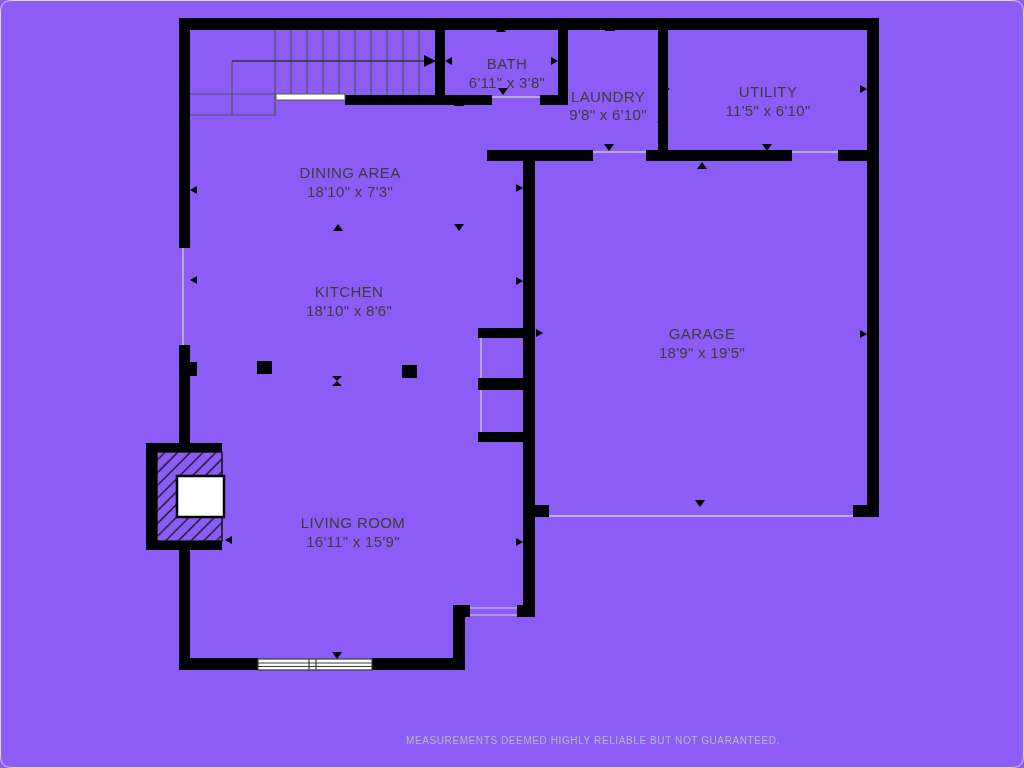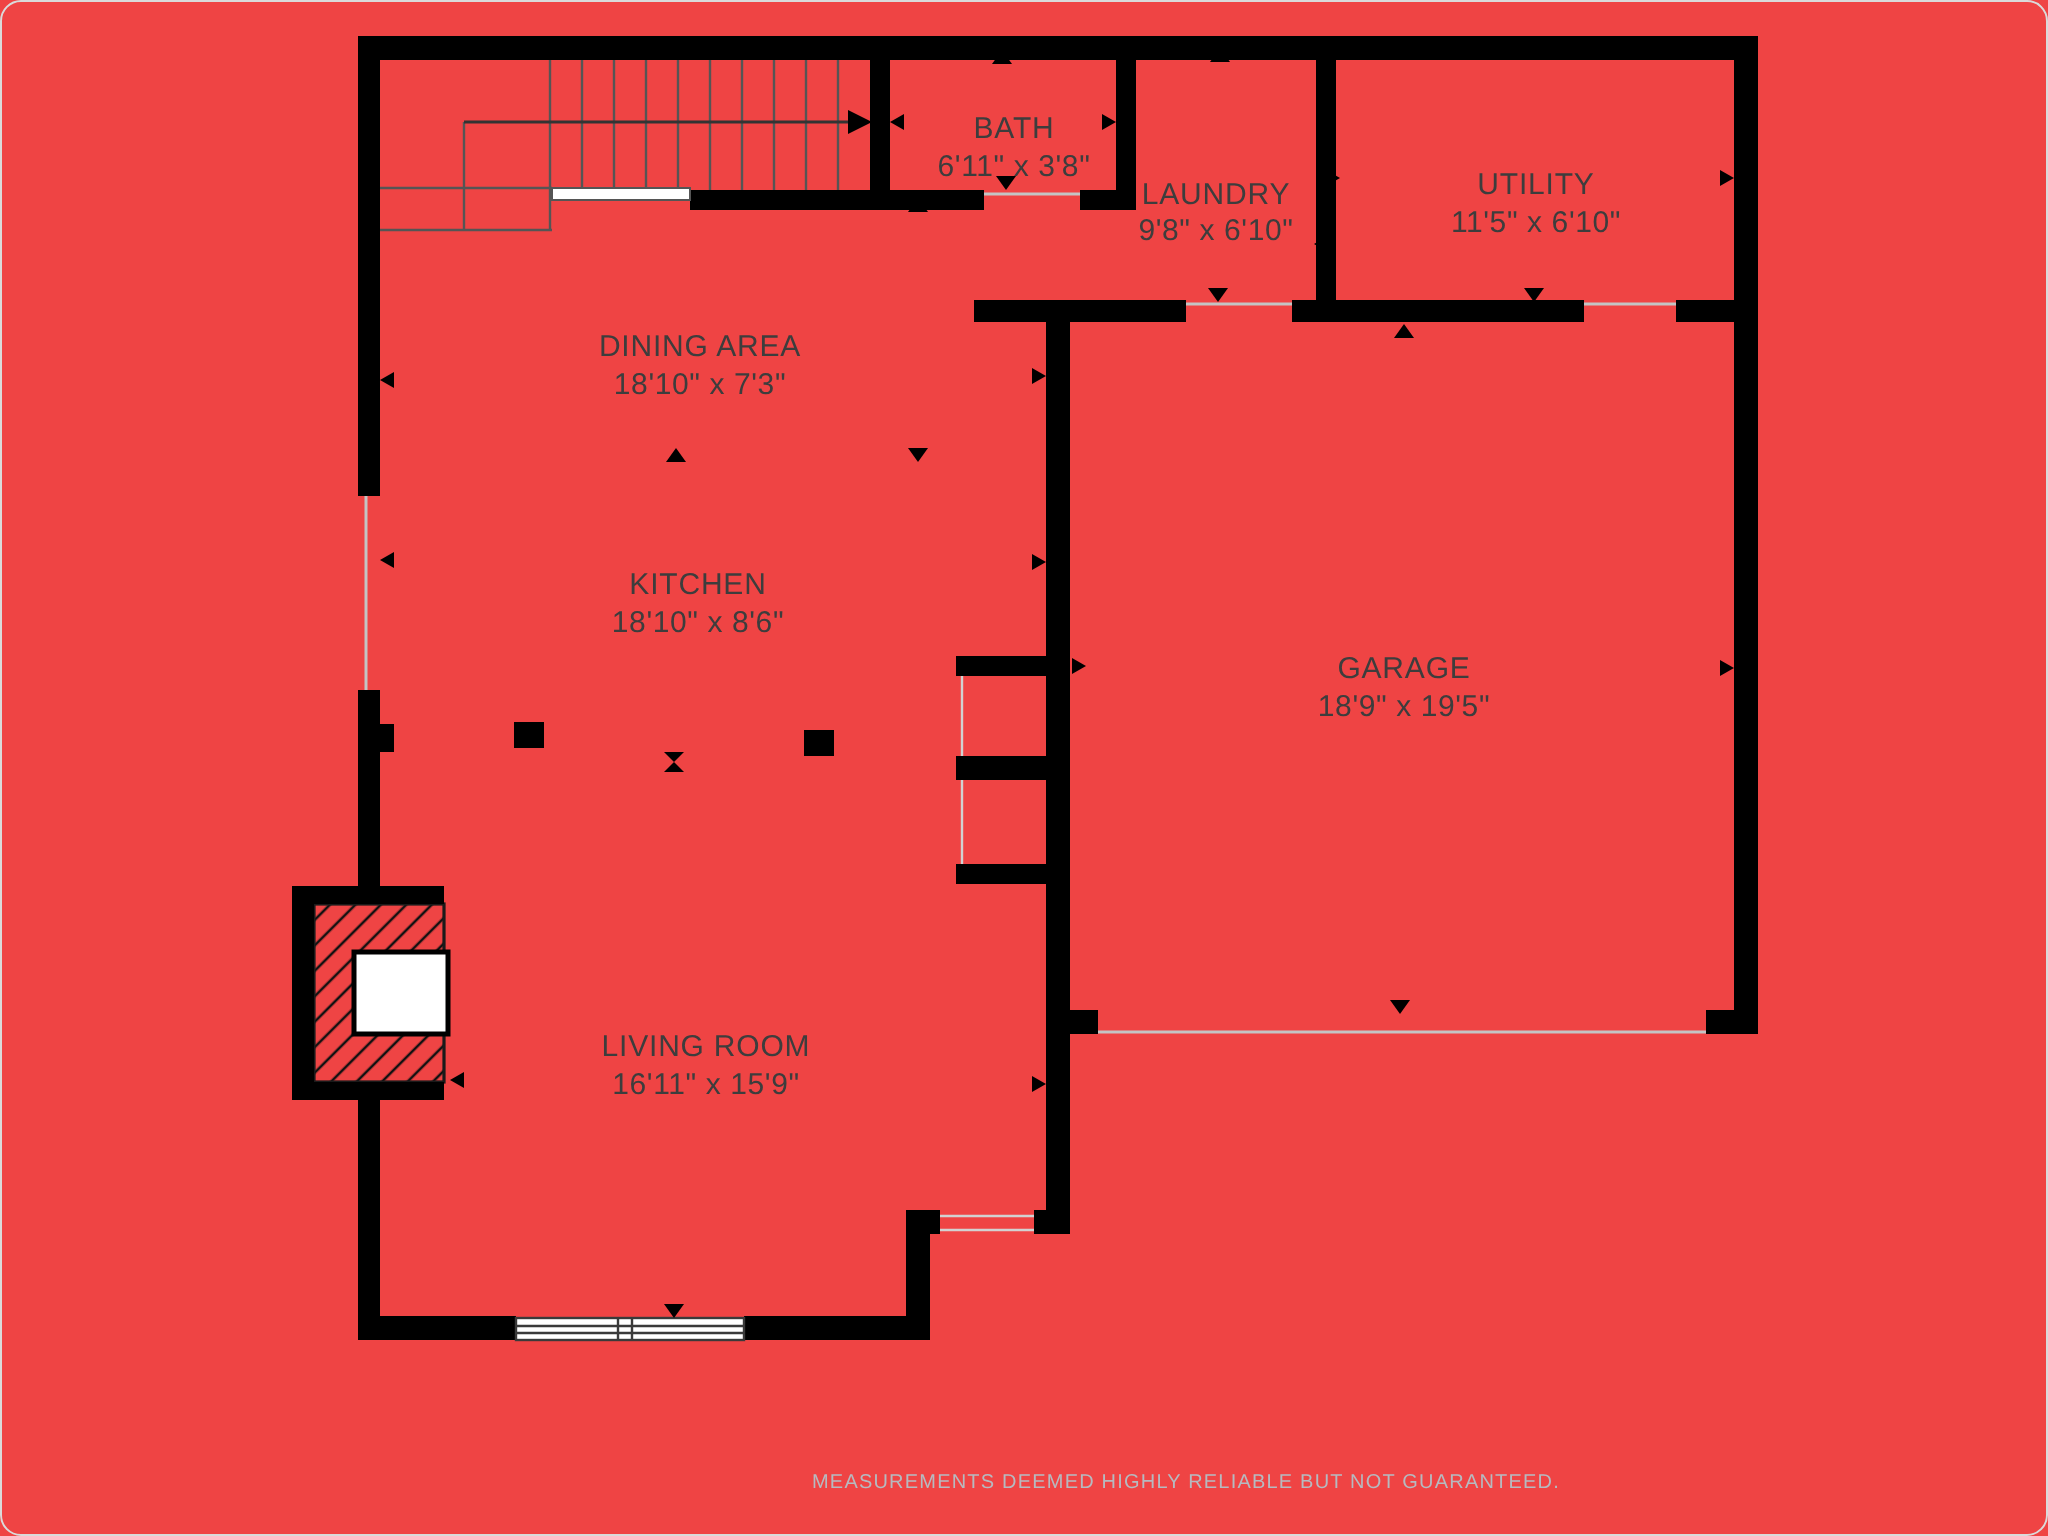--- a/index.html
+++ b/index.html
@@ -1,16 +1,16 @@
 <!DOCTYPE html>
 <html><head>
 <meta charset="utf-8">
 <style>
   html,body{margin:0;padding:0;background:#ffffff;}
-  .page{position:relative;width:1024px;height:768px;background:#ef4444;overflow:hidden;}
+  .page{position:relative;width:1024px;height:768px;background:#8b5cf6;overflow:hidden;}
   svg{display:block;}
   .wall{fill:#000000;stroke:none;}
   .thin{stroke:#c4c4c4;stroke-width:1.5;fill:none;}
   .faint{stroke:#d2d2d2;stroke-width:1.2;fill:none;}
   .stairline{stroke:#555555;stroke-width:1.2;fill:none;}
   .arrowline{stroke:#333333;stroke-width:1.4;fill:none;}
   .winline{stroke:#3a3a3a;stroke-width:1.2;fill:none;}
   .marker{fill:#000000;stroke:none;}
   .room-name{font-family:"Liberation Sans",sans-serif;font-size:15px;letter-spacing:0.4px;}
   .room-dims{font-family:"Liberation Sans",sans-serif;font-size:15px;letter-spacing:0.3px;}

